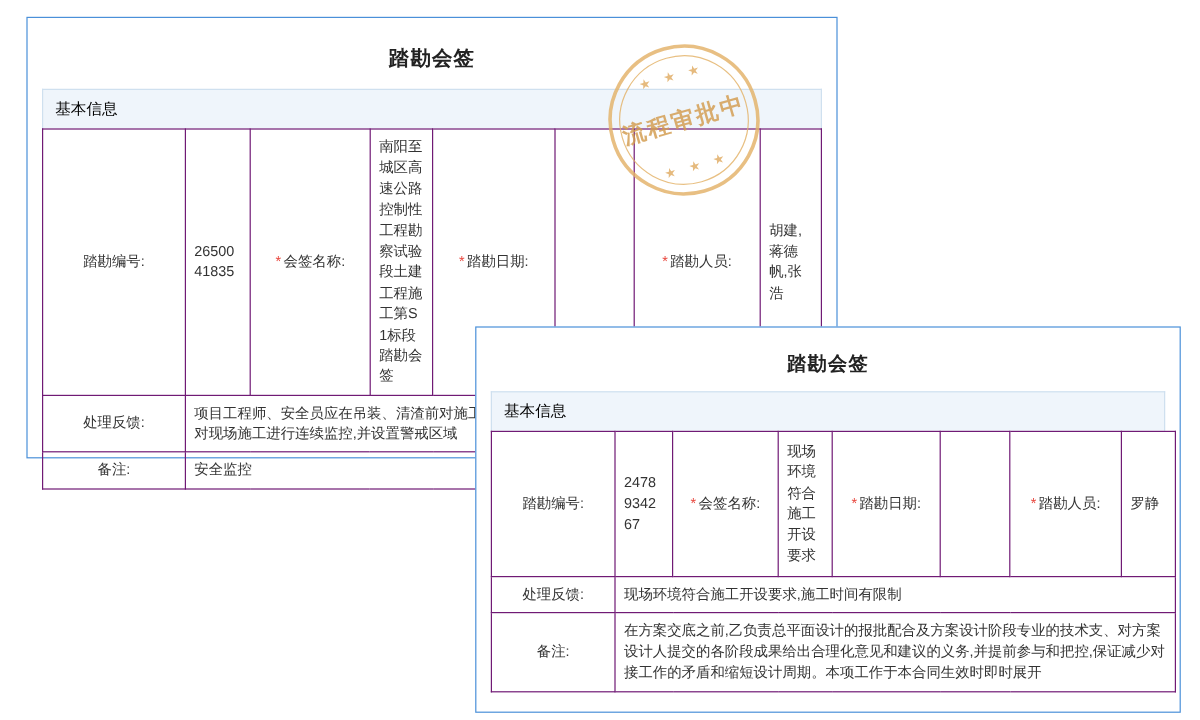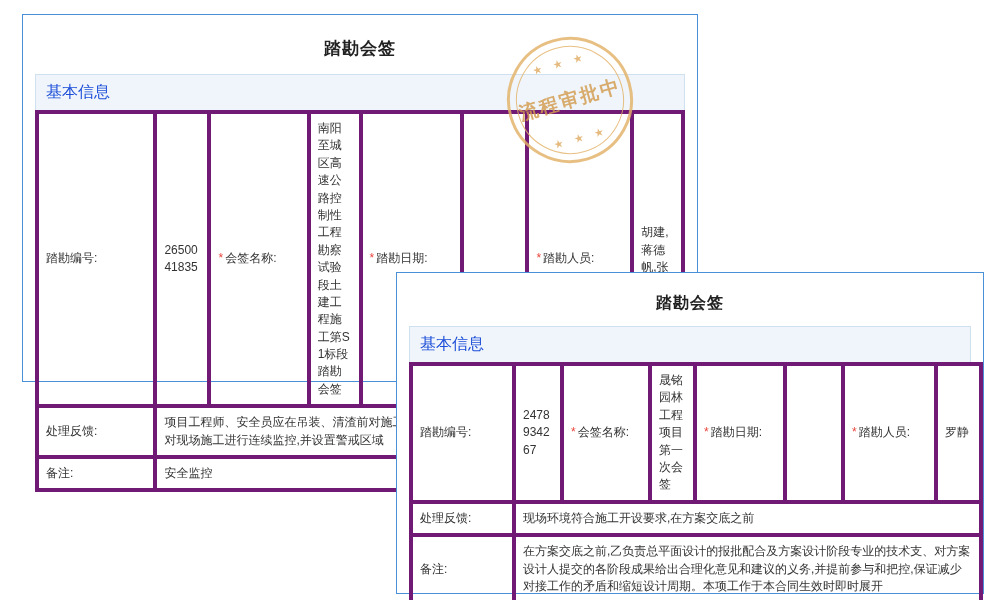--- a/index.html
+++ b/index.html
@@ -50,42 +50,42 @@
   .panel-b .doc-title {
     font-size: 16px;
     margin: 10px 0 12px 0;
   }
 
   .section-header {
     background: #eff5fb;
     border: 1px solid #cfe0ef;
     border-bottom: none;
     padding: 7px 10px;
-    font-size: 16px;
-    color: #1d4ed8;
+    font-size: 13px;
+    color: #000000;
   }
 
   table.form {
     width: 100%;
     border-collapse: collapse;
     table-layout: fixed;
   }
   table.form td {
-    border: 4px solid #701a75;
+    border: 1px solid #701a75;
     padding: 6px 7px;
     vertical-align: middle;
     font-size: 12px;
     line-height: 1.45;
     color: #333333;
     word-wrap: break-word;
     overflow-wrap: break-word;
   }
 
   .lbl {
-    text-align: left;
+    text-align: center;
     white-space: nowrap;
   }
   .req {
     color: #e8453c;
     margin-right: 2px;
   }
   .val {
     color: #333333;
   }
   .narrow-val {
@@ -223,29 +223,29 @@
       <col style="width:90px">
       <col style="width:58px">
       <col style="width:93px">
       <col style="width:45px">
     </colgroup>
     <tbody>
         <tr class="tall-row">
       <td class="lbl">踏勘编号:</td>
       <td class="val narrow-val">2478934267</td>
       <td class="lbl"><span class="req">*</span><span>会签名称:</span></td>
-      <td class="val narrow-val">晟铭园林工程项目第一次会签</td>
+      <td class="val narrow-val">现场环境符合施工开设要求</td>
       <td class="lbl"><span class="req">*</span><span>踏勘日期:</span></td>
       <td class="val"></td>
       <td class="lbl"><span class="req">*</span><span>踏勘人员:</span></td>
       <td class="val narrow-val">罗静</td>
     </tr>
     <tr class="fb-row">
       <td class="lbl">处理反馈:</td>
-      <td class="val fb-text" colspan="7">现场环境符合施工开设要求,在方案交底之前</td>
+      <td class="val fb-text" colspan="7">现场环境符合施工开设要求,施工时间有限制</td>
     </tr>
     <tr class="note-row">
       <td class="lbl">备注:</td>
       <td class="val fb-text" colspan="7">在方案交底之前,乙负责总平面设计的报批配合及方案设计阶段专业的技术支、对方案设计人提交的各阶段成果给出合理化意见和建议的义务,并提前参与和把控,保证减少对接工作的矛盾和缩短设计周期。本项工作于本合同生效时即时展开</td>
     </tr>
   </tbody>
     </table>
 </div>
 
 </body></html>

